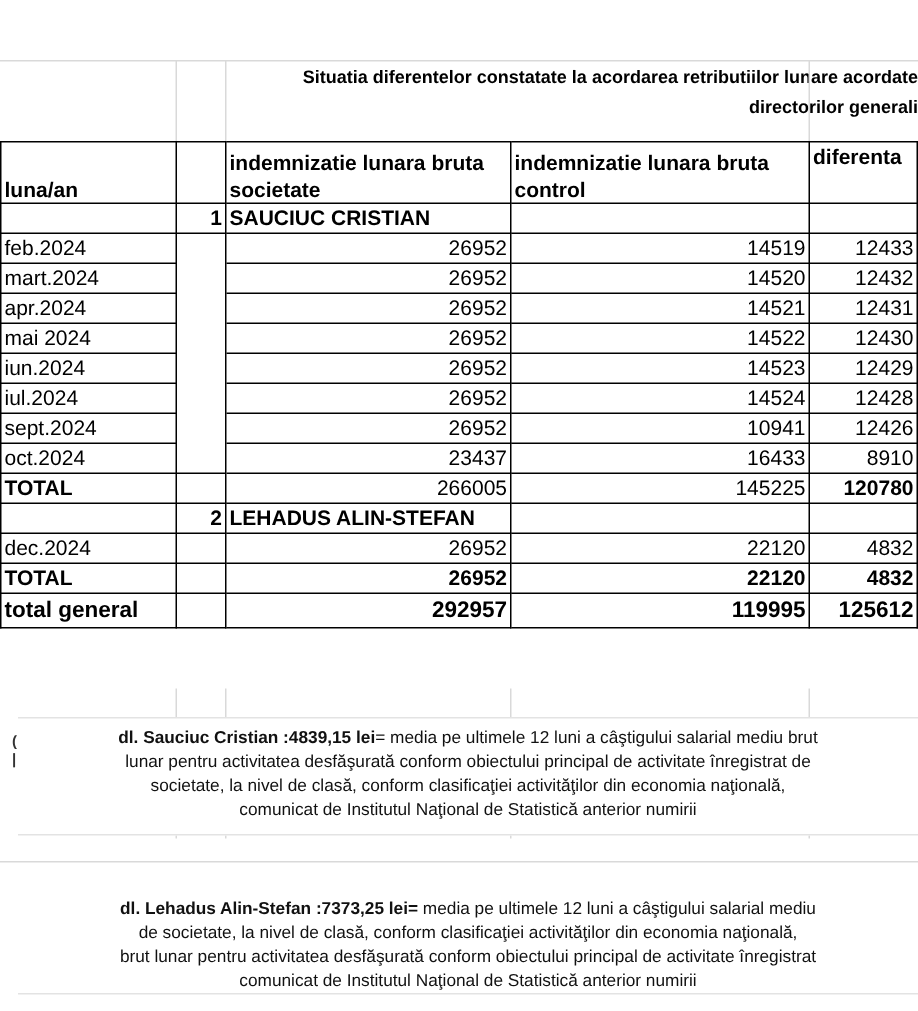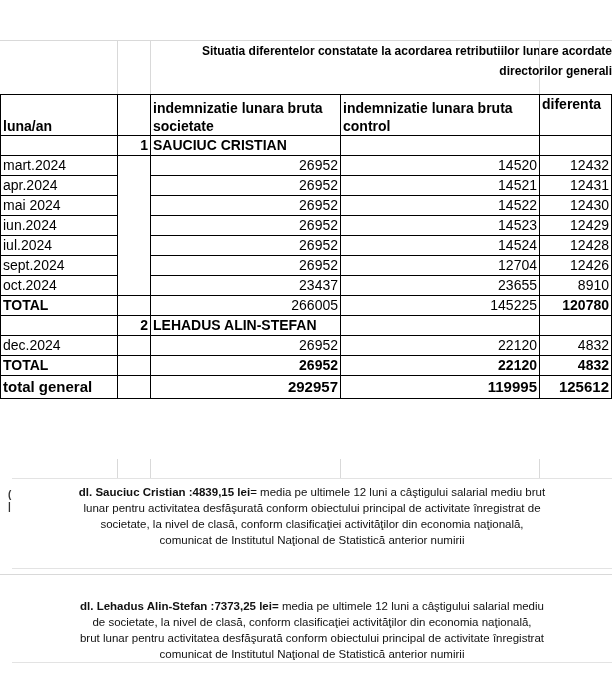--- a/index.html
+++ b/index.html
@@ -18,21 +18,21 @@
     table.sheet td { border: 1px solid #000; padding: 0 2px; white-space: nowrap;
                      overflow: hidden; height: 19px; line-height: 19px; }
     table.sheet tr.head td { height: 40px; vertical-align: bottom; line-height: 18px; font-weight: bold; }
     table.sheet tr.head td.diff { vertical-align: top; }
     .num { text-align: right; }
     .b { font-weight: bold; }
     tr.grand td { height: 22px; line-height: 22px; font-size: 15px; margin-left: 39px; }
 
     .note { position: absolute; background: #fff; text-align: center;
             font-size: 11.5px; line-height: 16px; color: #111; }
-    .note1 { left: 12px; top: 478px; width: 600px; border-top: 1px solid #e3e3e3; border-bottom: 1px solid #e3e3e3; padding: 5px 0 20px 0; }
+    .note1 { left: 12px; top: 478px; width: 600px; border-top: 1px solid #e3e3e3; border-bottom: 1px solid #e3e3e3; padding: 5px 0 8px 0; }
     .note2 { left: 12px; top: 598px; width: 600px; padding: 0; border-bottom: 1px solid #e3e3e3; }
     .note .lead { font-weight: bold; }
     .frag { position: absolute; left: 8px; top: 489px; font-size: 10px; color: #333; line-height: 12px; font-weight: bold; }
   </style>
 </head>
 <body>
 
 <div class="title">
   <div>Situatia diferentelor constatate la  acordarea retributiilor  lunare acordate</div>
   <div>directorilor generali</div>
@@ -67,20 +67,27 @@
   </tr>
 
   <tr>
     <td></td>
     <td class="num b">1</td>
     <td class="b">SAUCIUC CRISTIAN</td>
     <td></td>
     <td></td>
   </tr>
   <tr>
+    <td>feb.2024</td>
+    <td style="border-top:none;border-bottom:none;"></td>
+    <td class="num">26952</td>
+    <td class="num">14519</td>
+    <td class="num">12433</td>
+  </tr>
+  <tr>
     <td>mart.2024</td>
     <td style="border-top:none;border-bottom:none;"></td>
     <td class="num">26952</td>
     <td class="num">14520</td>
     <td class="num">12432</td>
   </tr>
   <tr>
     <td>apr.2024</td>
     <td style="border-top:none;border-bottom:none;"></td>
     <td class="num">26952</td>
@@ -105,28 +112,28 @@
     <td>iul.2024</td>
     <td style="border-top:none;border-bottom:none;"></td>
     <td class="num">26952</td>
     <td class="num">14524</td>
     <td class="num">12428</td>
   </tr>
   <tr>
     <td>sept.2024</td>
     <td style="border-top:none;border-bottom:none;"></td>
     <td class="num">26952</td>
-    <td class="num">12704</td>
+    <td class="num">10941</td>
     <td class="num">12426</td>
   </tr>
   <tr>
     <td>oct.2024</td>
     <td style="border-top:none;border-bottom:none;"></td>
     <td class="num">23437</td>
-    <td class="num">23655</td>
+    <td class="num">16433</td>
     <td class="num">8910</td>
   </tr>
   <tr>
     <td class="b">TOTAL</td>
     <td></td>
     <td class="num">266005</td>
     <td class="num">145225</td>
     <td class="num b">120780</td>
   </tr>
 

